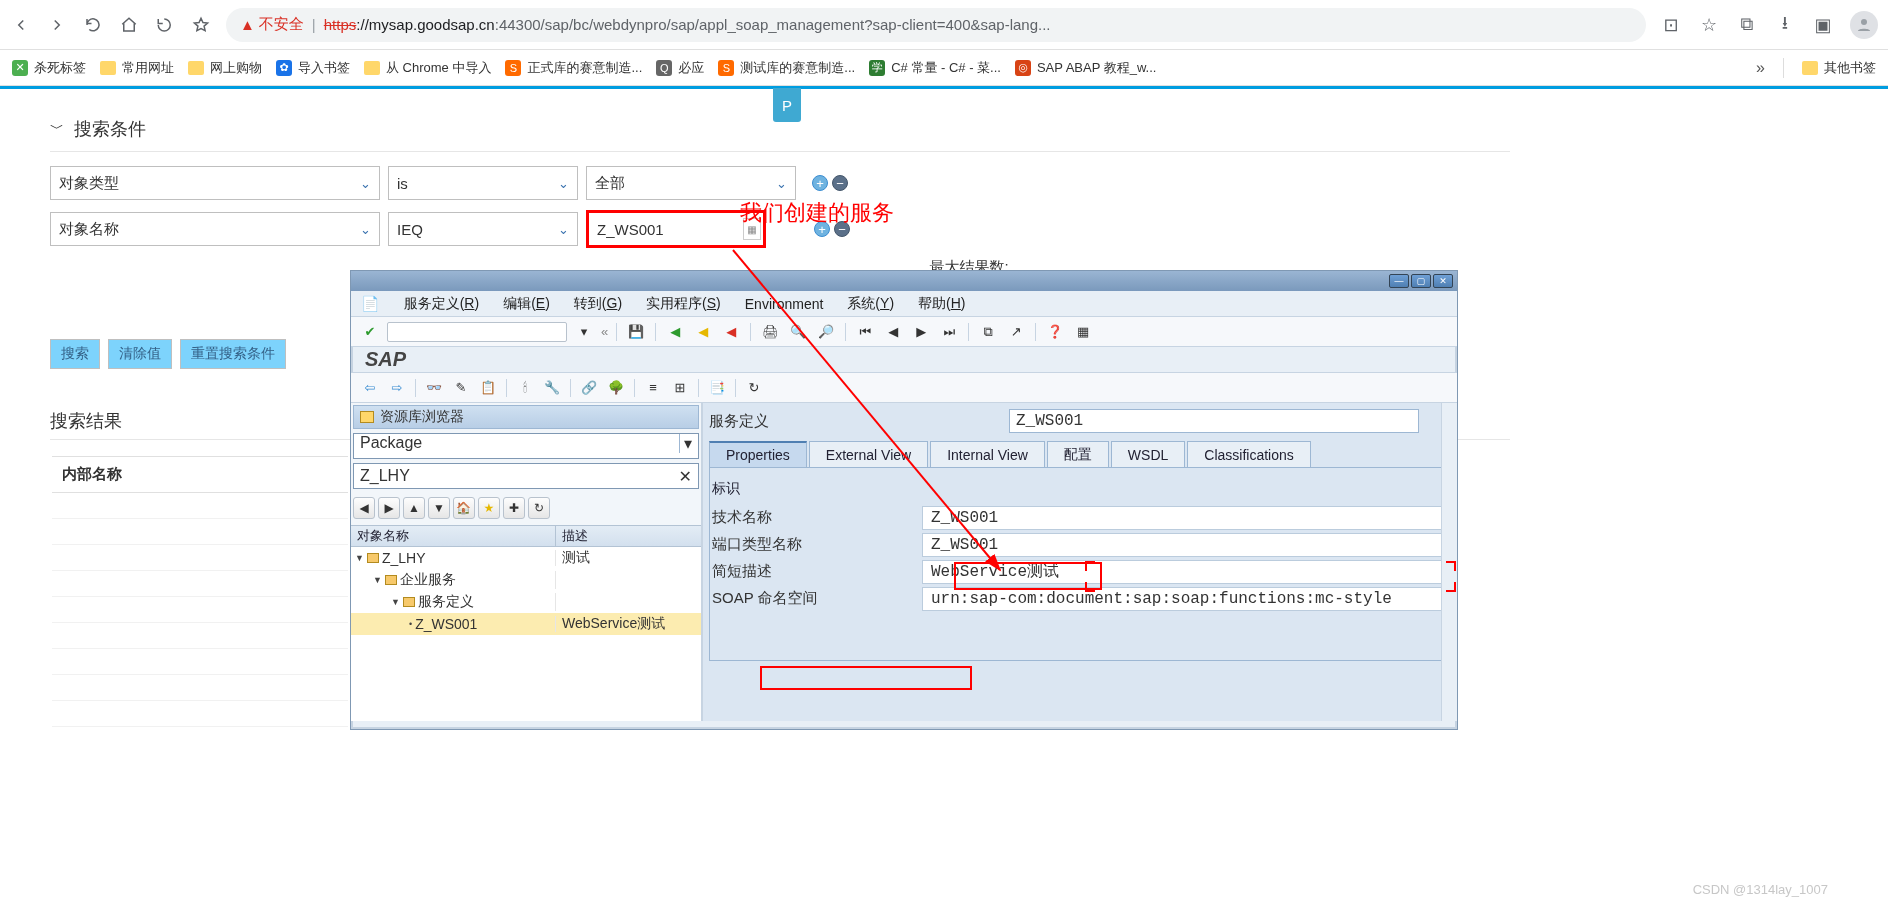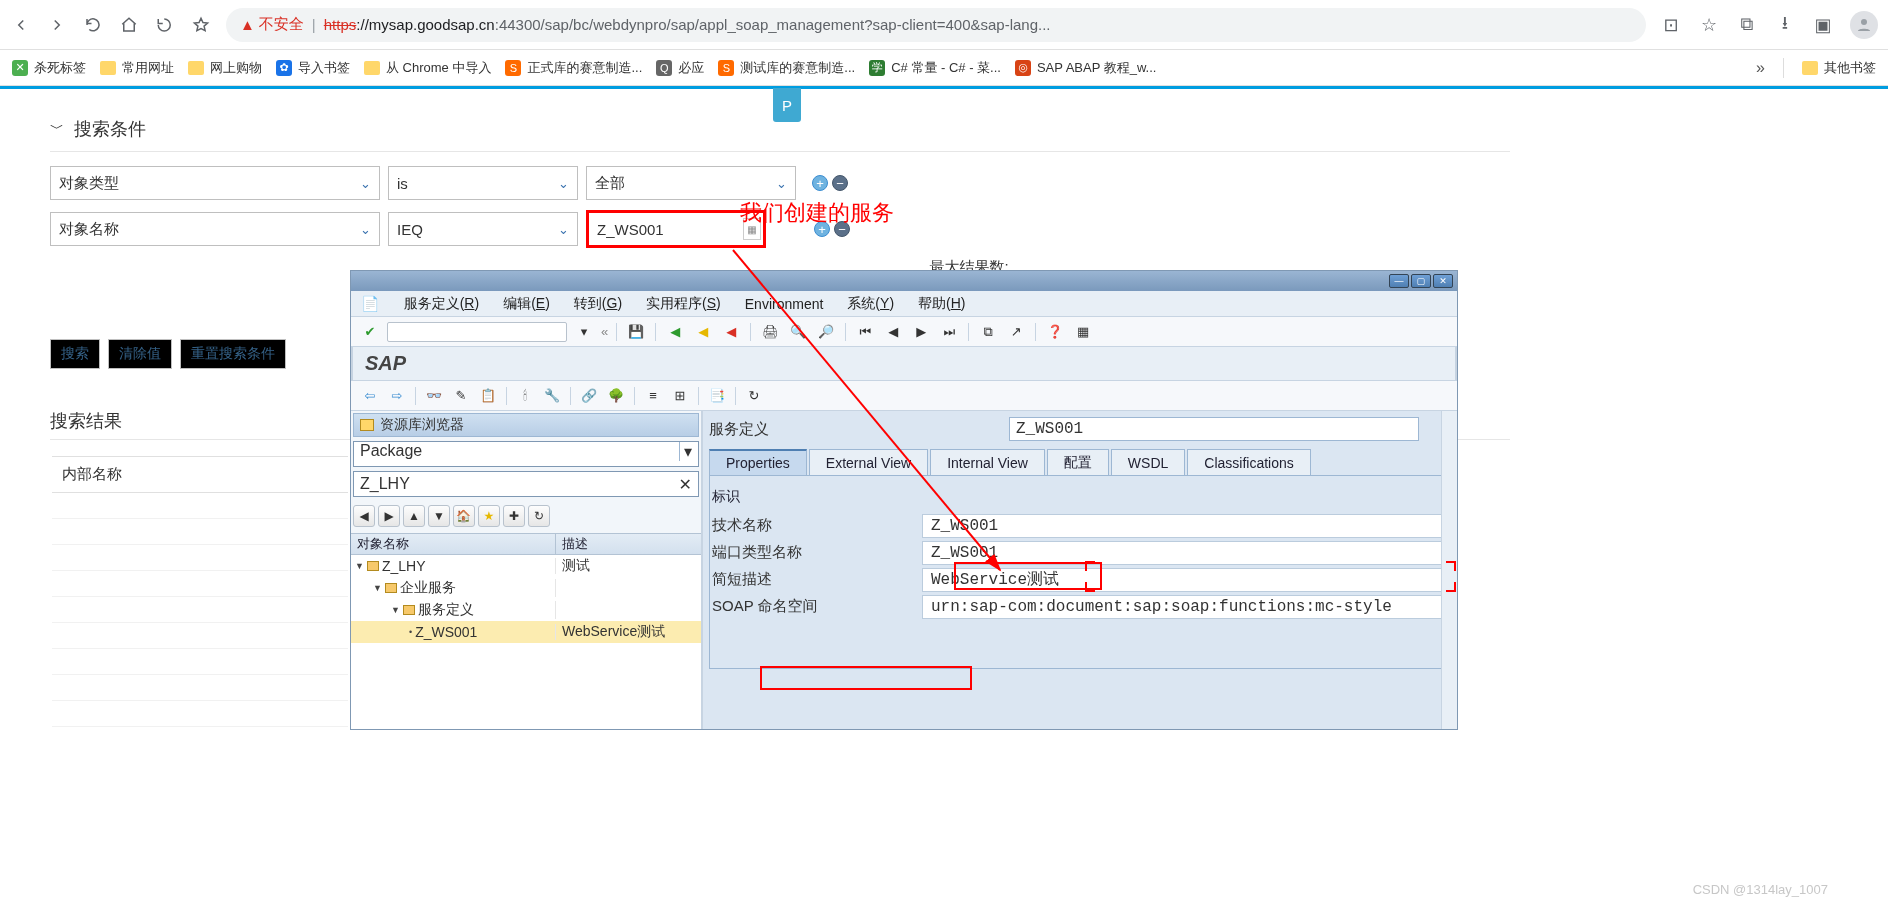--- a/index.html
+++ b/index.html
@@ -32,37 +32,37 @@
   .select-box { justify-content:space-between;}
   .select-box .dd { font-size:13px; color:#3b73af;}
   .w330 { width:330px;} .w190 { width:190px;} .w210 { width:210px;}
   .plusminus { display:flex; align-items:center; gap:4px; margin-left:8px;}
   .pm { width:16px; height:16px; border-radius:50%; display:flex; align-items:center; justify-content:center; font-size:13px; color:#fff; cursor:pointer;}
   .pm.plus { background:#6fb3e0; border:1px solid #3b8dd1;} .pm.minus { background:#5b7089; border:1px solid #44566b;}
   .highlight-red { border:3px solid #ff0000 !important;}
   .anno { position:absolute; color:#ff0000; font-size:22px;}
   .max-row { display:flex; align-items:center; gap:12px; font-size:15px; margin-top:6px;flex-direction:column;}
   .btn-row { display:flex; gap:8px; margin-top:16px;}
-  .btn { height:30px; padding:0 10px; border:1px solid #bfbfbf; background:#000000; color:#346187; font-size:14px; cursor:pointer; display:flex; align-items:center;}
+  .btn { height:30px; padding:0 10px; border:1px solid #bfbfbf; background:#7dd3fc; color:#346187; font-size:14px; cursor:pointer; display:flex; align-items:center;}
   .results-head { font-size:18px; color:#333; margin-top:40px;}
   .results-table { margin-top:10px; border:0px solid #e6e6e6; width:300px;}
-  .results-table th { text-align:left; font-weight:normal; font-size:15px; padding:8px 10px; background:#fff; border-bottom:1px solid #e0e0e0; border-top:1px solid #e0e0e0;}
+  .results-table th { text-align:left; font-weight:bold; font-size:15px; padding:8px 10px; background:#fff; border-bottom:1px solid #e0e0e0; border-top:1px solid #e0e0e0;}
   .results-table td { height:24px; border-bottom:1px solid #f1f1f1;}
 
   
   .sapgui { position:absolute; left:350px; top:270px; width:1108px; height:460px; background:#e8eff6; border:1px solid #7f98b3; box-shadow:0 0 0 2px #c6d3e1 inset;}
   .sapgui-title { height:20px; background:linear-gradient(#9ab5d3,#7a99bc); display:flex; justify-content:flex-end; align-items:center; padding-right:4px; gap:2px;}
   .sapgui-title .wbtn { width:20px; height:14px; border:1px solid #345; background:linear-gradient(#6fa0d6,#4f7fb2); border-radius:2px; display:flex; align-items:center; justify-content:center; color:#fff; font-size:9px; cursor:pointer;}
   .sapgui-menu { height:26px; display:flex; align-items:center; gap:24px; padding:0 10px; font-size:14px; color:#222; border-bottom:1px solid #c7d4e2; background:#e8eff6;}
   .sapgui-menu .mitem u { text-decoration:underline;}
   .sapgui-menu .ficon { color:#3b8dd1; font-size:15px;}
   .sapgui-toolbar { height:30px; background:#f6f8fb; border-bottom:1px solid #c7d4e2; display:flex; align-items:center; padding:0 8px; gap:6px;}
   .tbtn { width:22px; height:22px; display:flex; align-items:center; justify-content:center; font-size:13px; cursor:pointer; border:1px solid transparent; border-radius:3px;}
   .tsep { width:1px; height:18px; background:#c7d4e2; margin:0 2px;}
-  .sap-logo-bar { height:34px; display:flex; align-items:center; padding:11px 14px; border-bottom:1px solid #c7d4e2;}
+  .sap-logo-bar { height:26px; display:flex; align-items:center; padding:11px 14px; border-bottom:1px solid #c7d4e2;}
   .sap-logo-bar b { font-family:Arial Black, Arial; font-size:20px; font-style:italic; color:#444;}
   .sapgui-toolbar2 { height:30px; background:#f6f8fb; border-bottom:1px solid #c7d4e2; display:flex; align-items:center; padding:0 8px; gap:5px;}
   .sapgui-body { display:flex; height:calc(100% - 140px);}
   .sapgui-left { width:352px; border-right:2px solid #c7d4e2; background:#f2f6fa; display:flex; flex-direction:column;}
   .repo-head { height:24px; background:linear-gradient(#cfe0f1,#b8cee6); border:1px solid #9db7d3; margin:2px; display:flex; align-items:center; padding:0 6px; gap:6px; font-size:14px;}
   .repo-icon { width:14px; height:12px; background:#ffd76a; border:1px solid #b38b1f;}
   .left-select { margin:2px; height:26px; border:1px solid #7f98b3; background:#fff; display:flex; align-items:flex-start; justify-content:space-between; padding:0 6px; font-size:16px; font-family:"Courier New", monospace;}
   .left-input { margin:2px; height:26px; border:1px solid #7f98b3; background:#fff; display:flex; align-items:center; justify-content:space-between; padding:0 6px; font-size:16px; font-family:"Courier New", monospace;}
   .left-nav { height:26px; margin:4px 2px; display:flex; align-items:center; gap:3px;}
   .navicon { width:22px; height:22px; background:linear-gradient(#fdfdfd,#e6e6e6); border:1px solid #b8c2cd; border-radius:3px; display:flex; align-items:center; justify-content:center; font-size:12px; cursor:pointer;}

